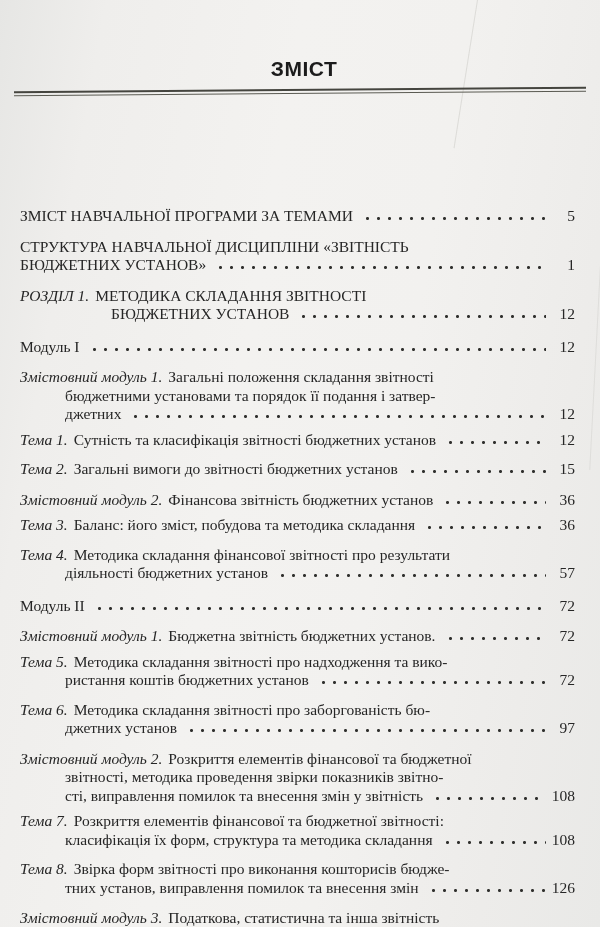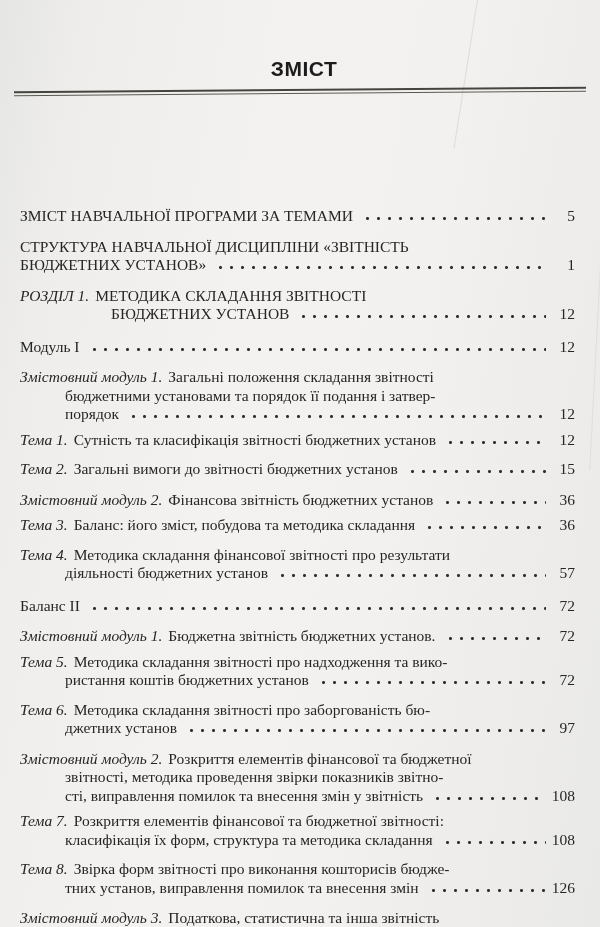--- a/index.html
+++ b/index.html
@@ -153,21 +153,21 @@
       </div>
       <div class="entry submodule">
         <div class="line">
           <span class="prefix">Змістовний модуль 1.</span>
           <span class="text">Загальні положення складання звітності</span>
         </div>
         <div class="line cont">
           <span class="text">бюджетними установами та порядок  її подання і затвер-</span>
         </div>
         <div class="line cont">
-          <span class="text">порядок</span>
+          <span class="text">джетних</span>
           <span class="dots"></span>
           <span class="pg">12</span>
         </div>
       </div>
       <div class="entry theme">
         <div class="line">
           <span class="prefix">Тема 1.</span>
           <span class="text">Сутність та класифікація звітності бюджетних установ</span>
           <span class="dots"></span>
           <span class="pg">12</span>
@@ -203,21 +203,21 @@
           <span class="text">Методика складання фінансової звітності про результати</span>
         </div>
         <div class="line cont">
           <span class="text">діяльності бюджетних установ</span>
           <span class="dots"></span>
           <span class="pg">57</span>
         </div>
       </div>
       <div class="entry module">
         <div class="line">
-          <span class="text">Баланс II</span>
+          <span class="text">Модуль II</span>
           <span class="dots"></span>
           <span class="pg">72</span>
         </div>
       </div>
       <div class="entry submodule">
         <div class="line">
           <span class="prefix">Змістовний модуль 1.</span>
           <span class="text">Бюджетна звітність бюджетних установ.</span>
           <span class="dots"></span>
           <span class="pg">72</span>

